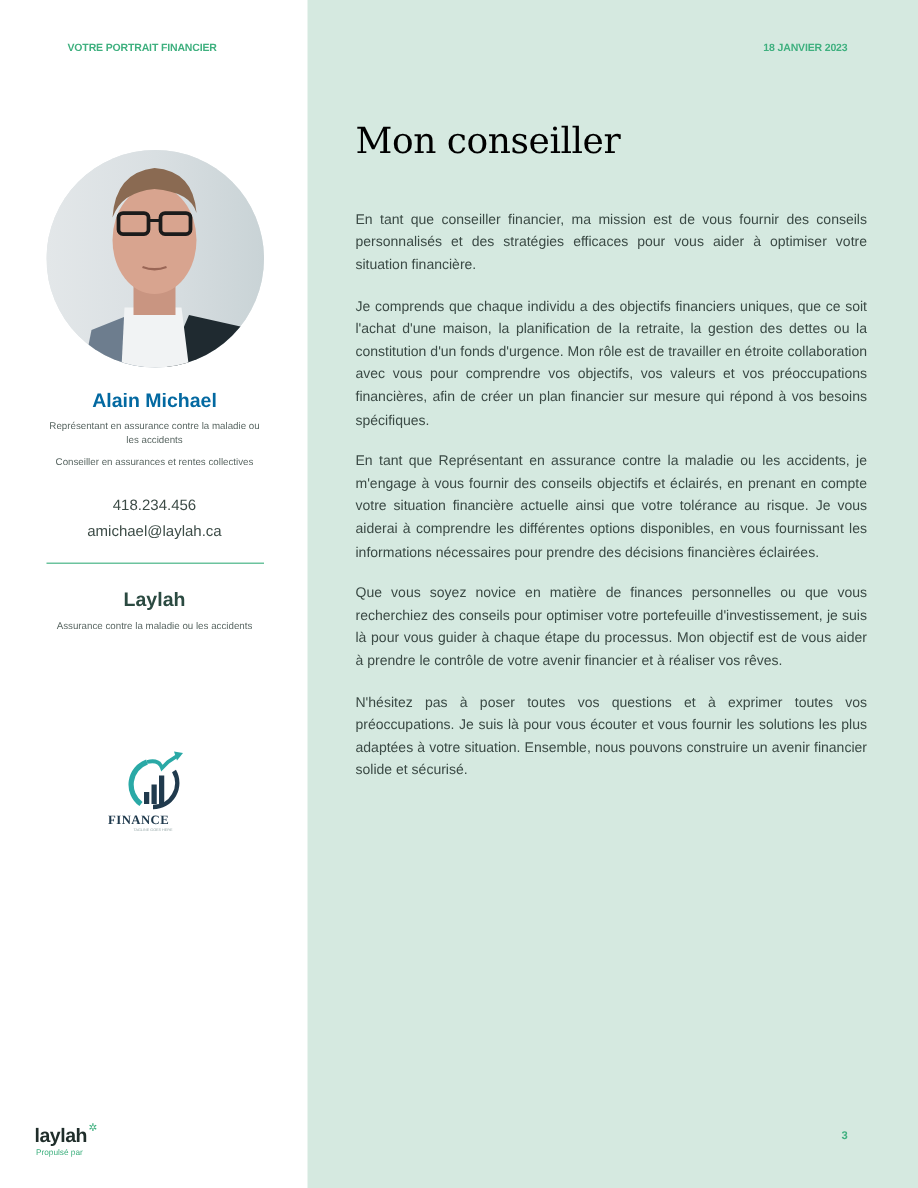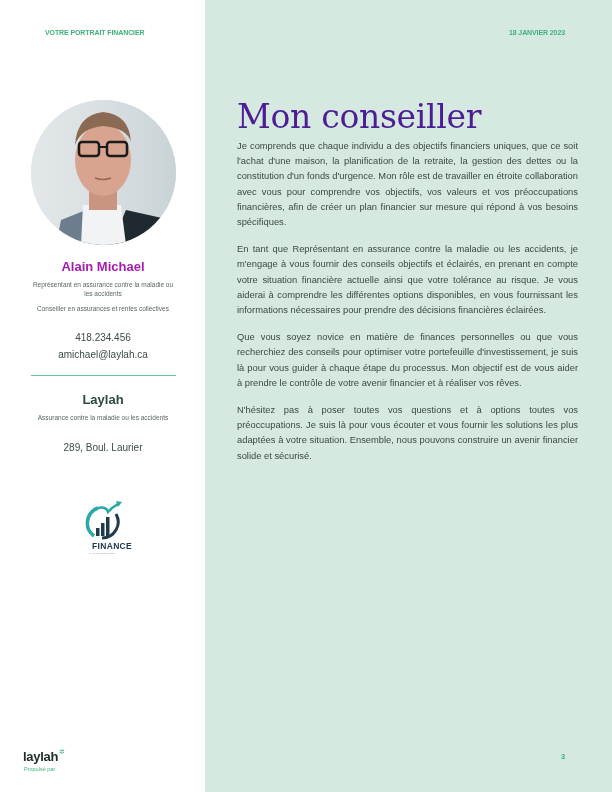--- a/index.html
+++ b/index.html
@@ -4,37 +4,37 @@
 <style>
   html, body { margin: 0; padding: 0; }
   body { width: 612px; height: 792px; position: relative; overflow: hidden; background: #ffffff; font-family: "Liberation Sans", sans-serif; }
   .left { position: absolute; left: 0; top: 0; width: 205px; height: 792px; background: #ffffff; }
   .right { position: absolute; left: 205px; top: 0; width: 407px; height: 792px; background: #d5e9e0; }
   .hdr { position: absolute; top: 29px; font-size: 7px; font-weight: bold; color: #3fb07f; letter-spacing: -0.1px; }
   .hdr-left { left: 45px; }
   .hdr-right { right: 47px; }
   .photo { position: absolute; left: 31px; top: 100px; width: 145px; height: 145px; border-radius: 50%; overflow: hidden; background: #dfe4e6; }
   .card { position: absolute; left: 30px; width: 146px; text-align: center; color: #3d4c47; }
-  .name { top: 259px; font-size: 13px; font-weight: bold; color: #a21caf; }
+  .name { top: 259px; font-size: 13px; font-weight: bold; color: #0369a1; }
   .role { font-size: 6.5px; line-height: 9px; color: #5a6763; }
   .role1 { top: 280px; }
   .role2 { top: 304px; }
   .phone { top: 332px; font-size: 10px; color: #3d4c47; }
   .email { top: 349px; font-size: 10px; color: #3d4c47; }
   .divider { position: absolute; left: 31px; top: 375px; width: 145px; height: 1px; background: #6cc39e; }
   .company { top: 392px; font-size: 13px; font-weight: bold; color: #2b4a41; }
   .cdesc { top: 413px; font-size: 6.5px; line-height: 9px; color: #5a6763; }
   .addr { top: 440px; font-size: 10px; line-height: 15.5px; color: #3d4c47; }
   .logo { position: absolute; left: 72px; top: 500px; width: 60px; height: 56px; }
-  .logo-text { position: absolute; left: 0; top: 41px; width: 60px; text-align: right; font-family: Liberation Sans, sans-serif; font-size: 8.5px; font-weight: bold; color: #203a4d; letter-spacing: 0.3px; }
+  .logo-text { position: absolute; left: 0; top: 41px; width: 60px; text-align: left; font-family: Liberation Serif, serif; font-size: 8.5px; font-weight: bold; color: #203a4d; letter-spacing: 0.3px; }
   .logo-sub { position: absolute; left: 0; top: 52px; width: 60px; text-align: center; font-size: 2.5px; color: #9aa; }
   .brand { position: absolute; left: 23px; top: 749px; font-size: 13px; font-weight: bold; color: #1f2d2a; letter-spacing: -0.3px; }
   .brand-mark { position: absolute; left: 59px; top: 748px; font-size: 7px; color: #3fb07f; }
   .brand-sub { position: absolute; left: 24px; top: 766px; font-size: 5.5px; color: #3fb07f; }
-  .title { position: absolute; left: 237px; top: 97px; font-family: "DejaVu Serif", serif; font-size: 33px; color: #4c1d95; letter-spacing: -0.3px; }
+  .title { position: absolute; left: 237px; top: 80px; font-family: "DejaVu Serif", serif; font-size: 24px; color: #000000; letter-spacing: -0.3px; }
   .body { position: absolute; left: 237px; top: 139px; width: 341px; font-size: 9.35px; line-height: 15.2px; color: #3b4a45; text-align: justify; }
   .body p { margin: 0 0 12px 0; }
   .pagenum { position: absolute; left: 561px; top: 752px; font-size: 7.5px; font-weight: bold; color: #3fb07f; }
 </style>
 </head>
 <body>
 
 <div class="left"></div>
 <div class="right"></div>
 
@@ -68,21 +68,20 @@
 <div class="card role role1">Représentant en assurance contre la maladie ou les accidents</div>
 <div class="card role role2">Conseiller en assurances et rentes collectives</div>
 <div class="card phone">418.234.456</div>
 <div class="card email">amichael@laylah.ca</div>
 
 <div class="divider"></div>
 
 <div class="card company">Laylah</div>
 <div class="card cdesc">Assurance contre la maladie ou les accidents</div>
 <div class="card addr">
-  <div>289, Boul. Laurier</div>
 </div>
 
 <div class="logo">
   <svg width="60" height="42" viewBox="0 0 60 42">
     <path d="M22 36 A16 16 0 0 1 26 8" fill="none" stroke="#2aa9a6" stroke-width="3.5"></path>
     <path d="M26 8 Q34 6 36 12 L40 8 L46 4" fill="none" stroke="#2aa9a6" stroke-width="2.5"></path>
     <polygon points="44,1 50,2 46,7" fill="#2aa9a6"></polygon>
     <path d="M44 14 A16 16 0 0 1 30 38" fill="none" stroke="#203a4d" stroke-width="3"></path>
     <rect x="24" y="28" width="3.5" height="8" fill="#203a4d"></rect>
     <rect x="29" y="23" width="3.5" height="13" fill="#203a4d"></rect>
@@ -92,19 +91,20 @@
   <div class="logo-sub">TAGLINE GOES HERE</div>
 </div>
 
 <div class="brand">laylah</div>
 <div class="brand-mark">✲</div>
 <div class="brand-sub">Propulsé par</div>
 
 <h1 class="title" style="margin:0;font-weight:normal;">Mon conseiller</h1>
 
 <div class="body">
+  <p>En tant que conseiller financier, ma mission est de vous fournir des conseils personnalisés et des stratégies efficaces pour vous aider à optimiser votre situation financière.</p>
   <p>Je comprends que chaque individu a des objectifs financiers uniques, que ce soit l'achat d'une maison, la planification de la retraite, la gestion des dettes ou la constitution d'un fonds d'urgence. Mon rôle est de travailler en étroite collaboration avec vous pour comprendre vos objectifs, vos valeurs et vos préoccupations financières, afin de créer un plan financier sur mesure qui répond à vos besoins spécifiques.</p>
   <p>En tant que Représentant en assurance contre la maladie ou les accidents, je m'engage à vous fournir des conseils objectifs et éclairés, en prenant en compte votre situation financière actuelle ainsi que votre tolérance au risque. Je vous aiderai à comprendre les différentes options disponibles, en vous fournissant les informations nécessaires pour prendre des décisions financières éclairées.</p>
   <p>Que vous soyez novice en matière de finances personnelles ou que vous recherchiez des conseils pour optimiser votre portefeuille d'investissement, je suis là pour vous guider à chaque étape du processus. Mon objectif est de vous aider à prendre le contrôle de votre avenir financier et à réaliser vos rêves.</p>
-  <p>N'hésitez pas à poser toutes vos questions et à options toutes vos préoccupations. Je suis là pour vous écouter et vous fournir les solutions les plus adaptées à votre situation. Ensemble, nous pouvons construire un avenir financier solide et sécurisé.</p>
+  <p>N'hésitez pas à poser toutes vos questions et à exprimer toutes vos préoccupations. Je suis là pour vous écouter et vous fournir les solutions les plus adaptées à votre situation. Ensemble, nous pouvons construire un avenir financier solide et sécurisé.</p>
 </div>
 
 <div class="pagenum">3</div>
 
 </body></html>

